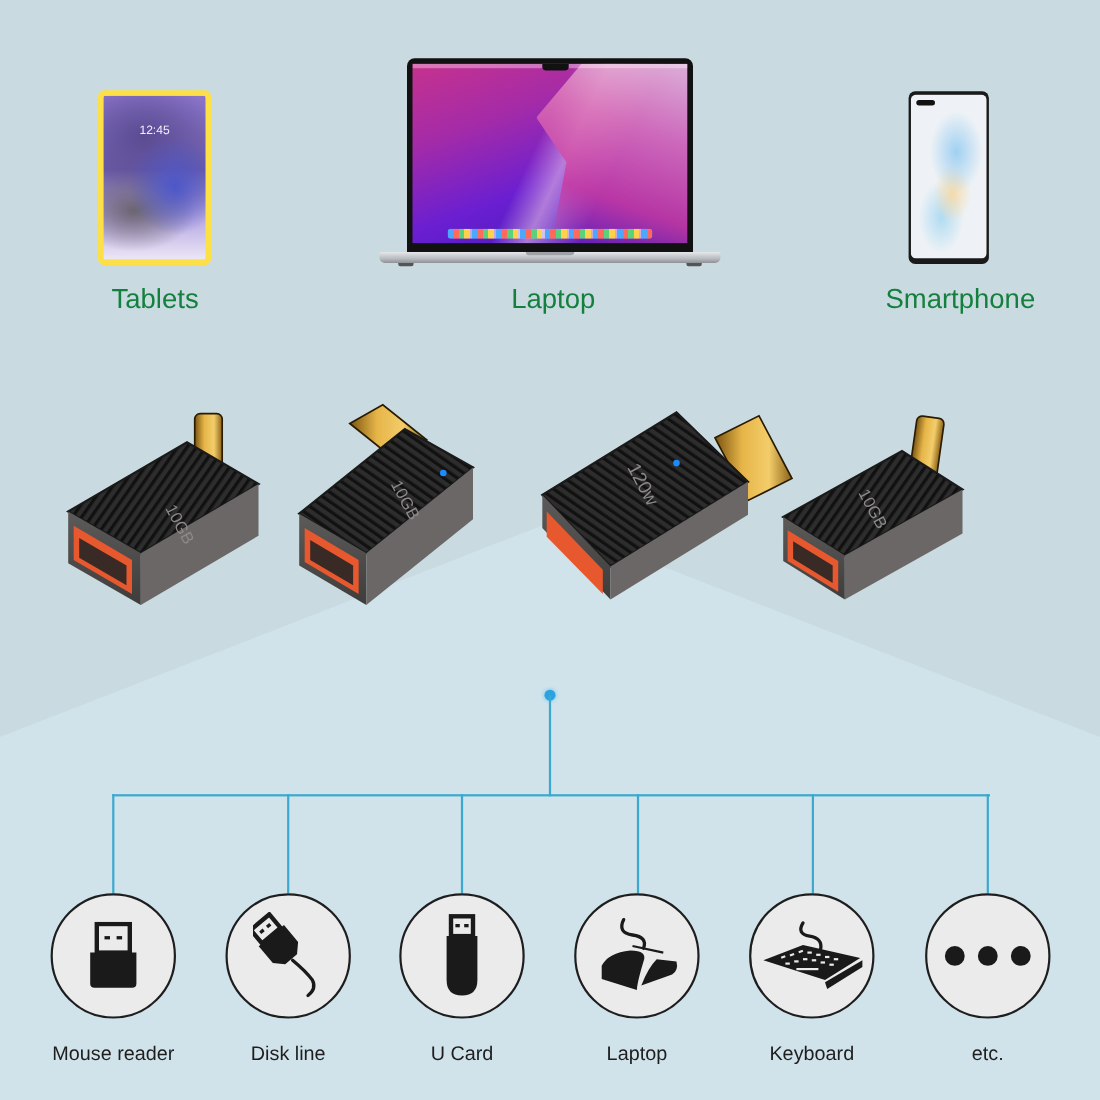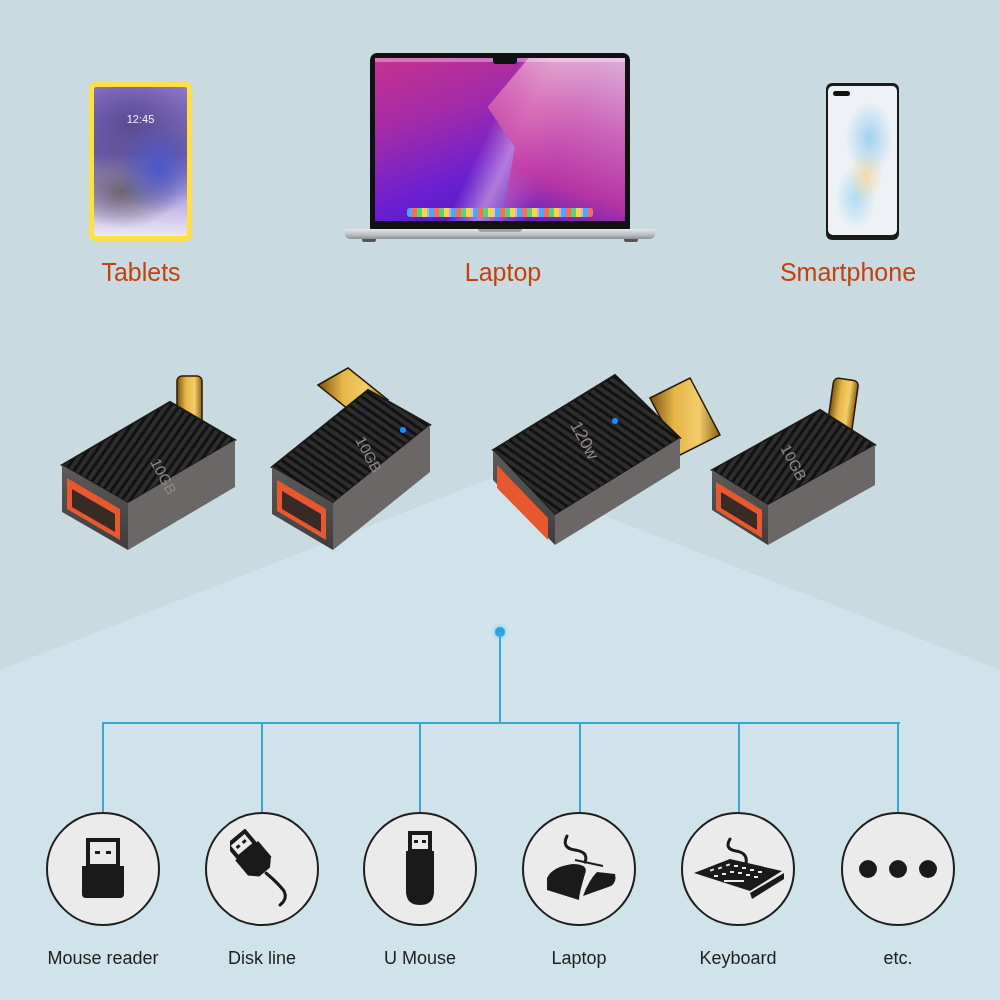--- a/index.html
+++ b/index.html
@@ -1,20 +1,20 @@
 <!DOCTYPE html>
 <html><head>
 <meta charset="utf-8">
 <style>
   * { margin:0; padding:0; box-sizing:border-box; }
   html, body { width:1000px; height:1000px; overflow:hidden; }
   body { position:relative; background:#c9dbe1; font-family:"Liberation Sans", sans-serif; color:#1d1d1d; }
   .bg-spot { position:absolute; left:0; top:0; width:1000px; height:1000px; }
   .abs { position:absolute; }
-  .device-label { position:absolute; top:258px; font-size:25px; color:#c2410c; text-align:center; width:220px; }
+  .device-label { position:absolute; top:258px; font-size:25px; color:#15803d; text-align:center; width:220px; }
 
   
   .tablet { left:89px; top:82px; width:103px; height:159px; background:#fde047; border-radius:6px; padding:5px; }
   .tablet-screen { width:100%; height:100%; border-radius:2px;
     background:
       radial-gradient(ellipse 45% 30% at 70% 55%, #4c57c9 0%, rgba(76,87,201,0) 100%),
       radial-gradient(ellipse 60% 25% at 30% 70%, #6b6470 0%, rgba(107,100,112,0) 100%),
       radial-gradient(ellipse 70% 35% at 40% 25%, #5a4b92 0%, rgba(90,75,146,0) 100%),
       linear-gradient(180deg, #8b74c9 0%, #6a5aa6 45%, #b8a9e2 75%, #ece7f6 100%);
     position:relative; }
@@ -82,21 +82,21 @@
 <div class="abs laptop-base-notch"></div>
 <div class="abs laptop-foot" style="left:362px;"></div>
 <div class="abs laptop-foot" style="left:624px;"></div>
 <div class="device-label" style="left:393px;">Laptop</div>
 
 <div class="abs phone">
   <div class="phone-screen">
     <div class="phone-cam"></div>
   </div>
 </div>
-<div class="device-label" style="left:738px;">Smartphone</div>
+<div class="device-label" style="left:763px;">Smartphone</div>
 
 <svg class="abs" style="left:0;top:0;" width="1000" height="600" viewBox="0 0 1000 600">
   <defs>
     <pattern id="ribs" width="7" height="7" patternUnits="userSpaceOnUse" patternTransform="rotate(35)">
       <rect width="7" height="7" fill="#2e2d2d"></rect>
       <rect width="3" height="7" fill="#111"></rect>
     </pattern>
     <pattern id="ribs2" width="7" height="7" patternUnits="userSpaceOnUse" patternTransform="rotate(-55)">
       <rect width="7" height="7" fill="#2e2d2d"></rect>
       <rect width="3" height="7" fill="#111"></rect>
@@ -194,21 +194,21 @@
 
 <div class="acc" style="left:350px;">
   <div class="acc-circle">
     <svg width="34" height="76" viewBox="0 0 34 76">
       <rect x="7" y="2" width="20" height="18" fill="none" stroke="#1a1a1a" stroke-width="4"></rect>
       <rect x="11" y="9" width="4" height="3" fill="#1a1a1a"></rect>
       <rect x="19" y="9" width="4" height="3" fill="#1a1a1a"></rect>
       <path d="M3 20 H31 V60 Q31 74 17 74 Q3 74 3 60 Z" fill="#1a1a1a"></path>
     </svg>
   </div>
-  <div class="acc-label">U Mouse</div>
+  <div class="acc-label">U Card</div>
 </div>
 
 <div class="acc" style="left:509px;">
   <div class="acc-circle">
     <svg width="80" height="70" viewBox="0 0 80 70">
       <path d="M28 2 Q22 14 36 16 Q50 18 46 28" fill="none" stroke="#1a1a1a" stroke-width="3" stroke-linecap="round"></path>
       <path d="M8 44 Q14 32 34 30 Q50 30 46 40 Q40 60 40 66 L8 56 Z" fill="#1a1a1a"></path>
       <path d="M44 62 Q50 46 58 38 L76 40 Q78 48 72 52 Z" fill="#1a1a1a"></path>
       <path d="M36 26 L64 32" stroke="#1a1a1a" stroke-width="2"></path>
     </svg>

